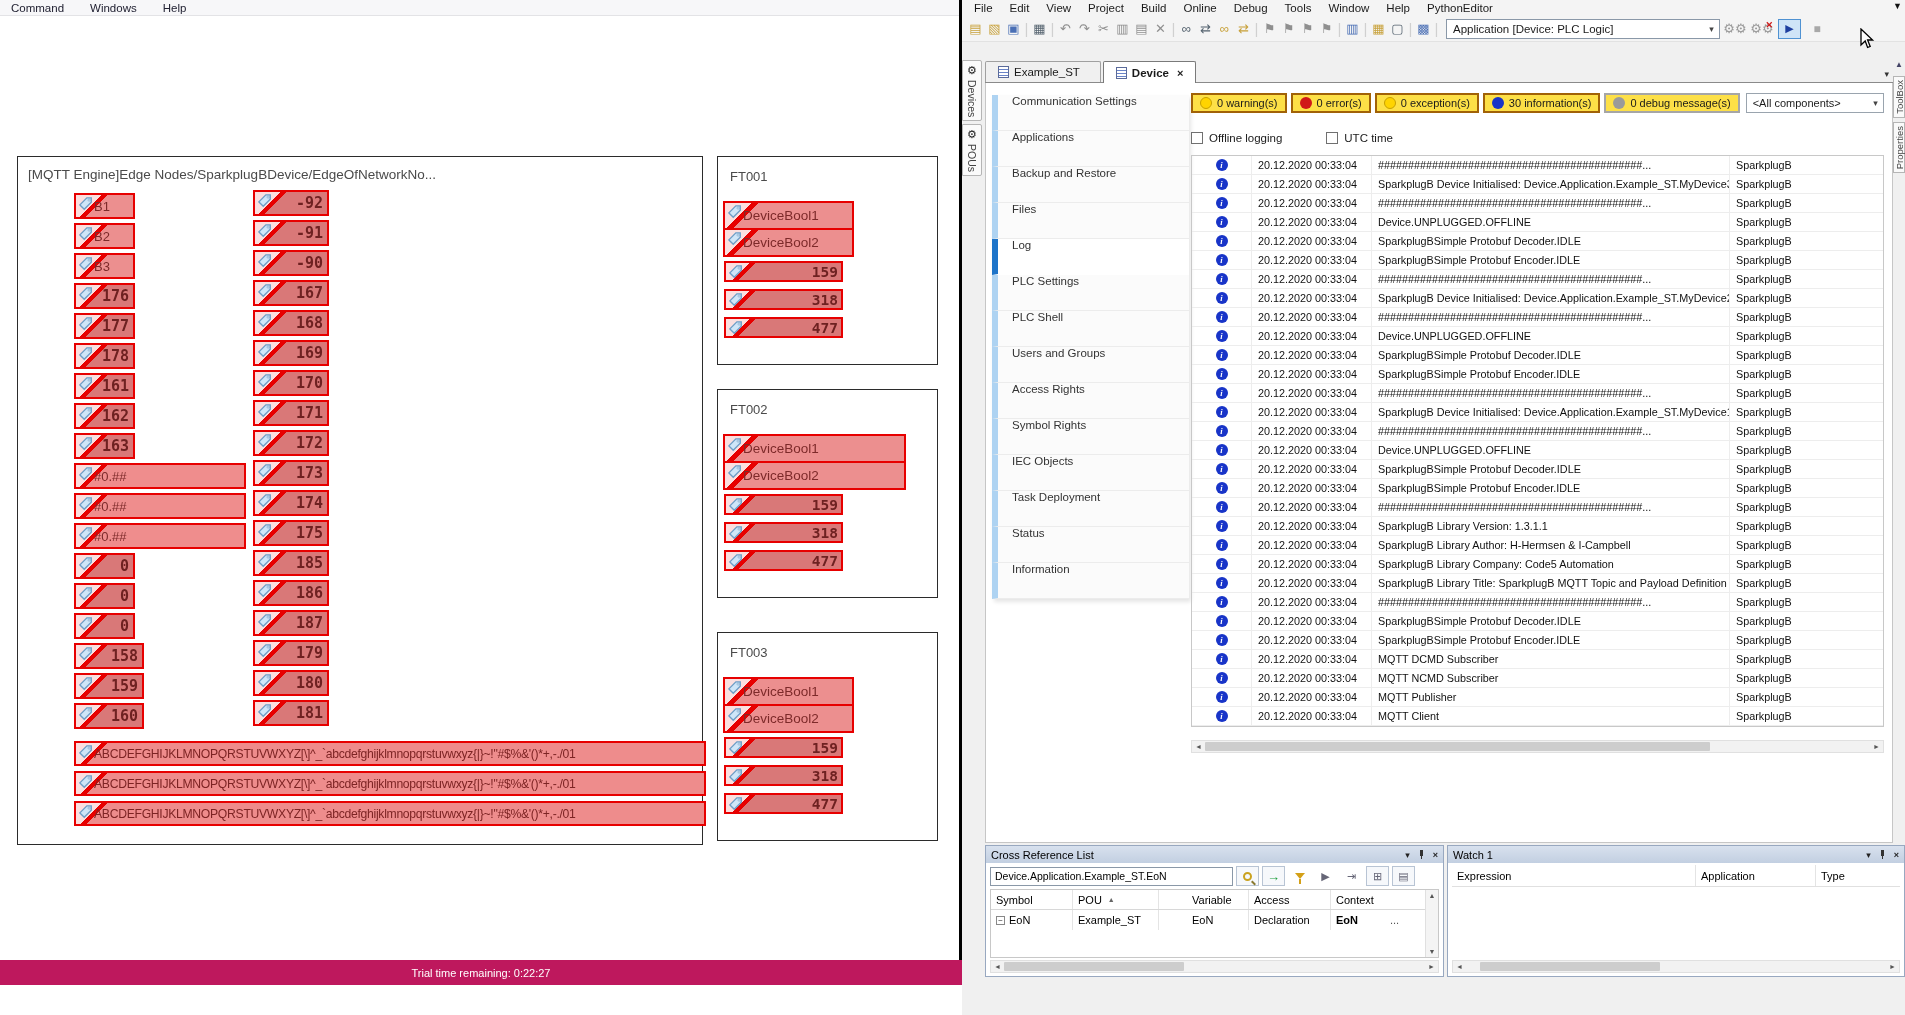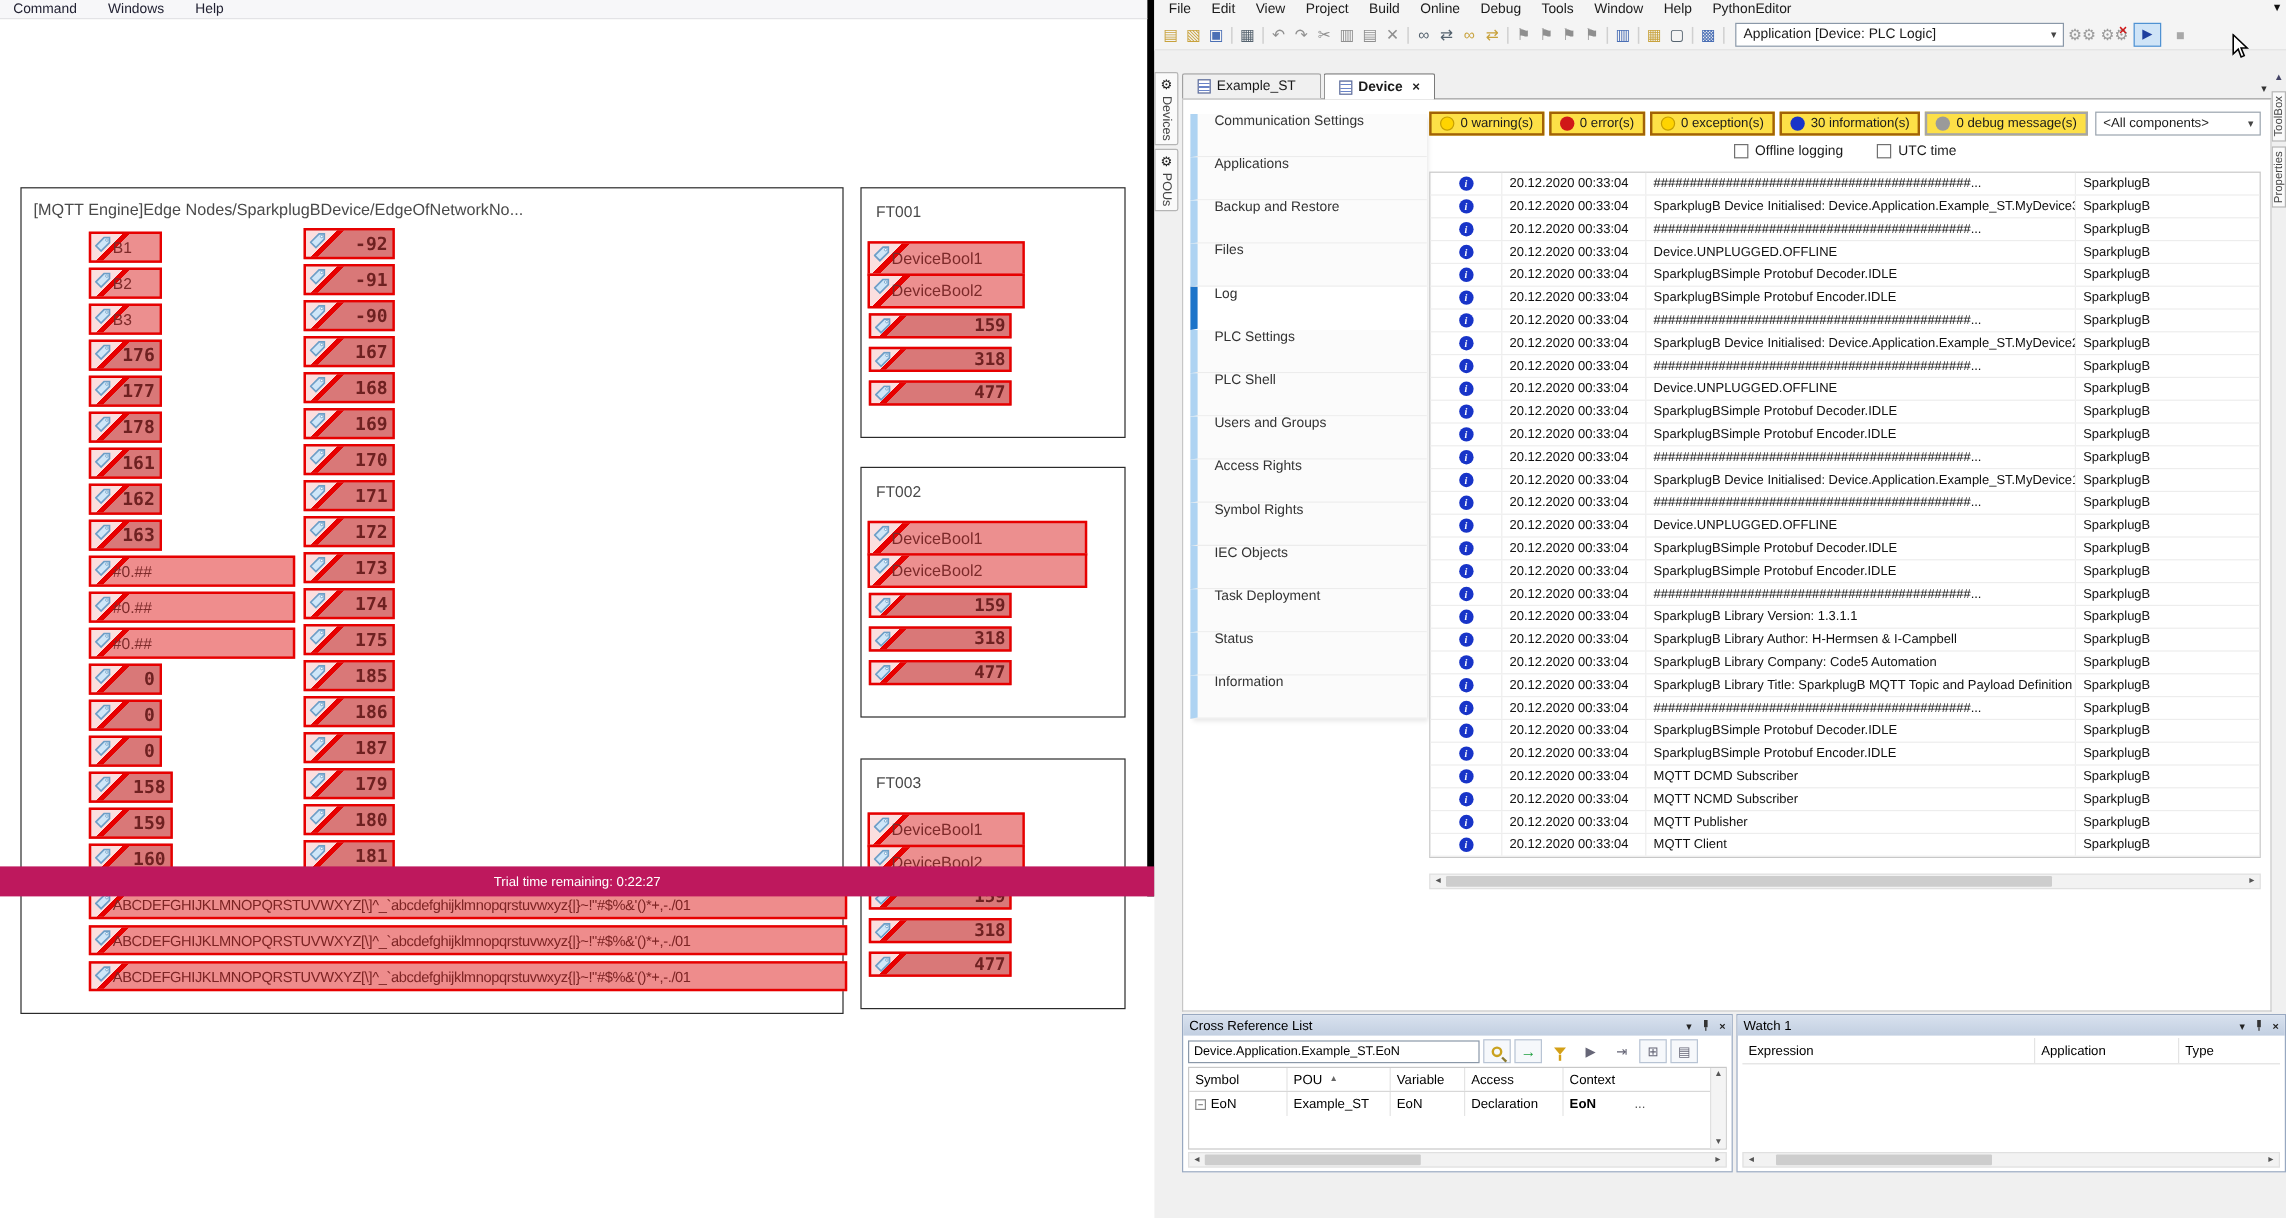--- a/index.html
+++ b/index.html
@@ -1,21 +1,21 @@
 <!DOCTYPE html>
 <html><head>
 <meta charset="utf-8">
 <style>
   html,body{margin:0;padding:0;background:#dcdcdc;}
   *{box-sizing:border-box;}
   .canvas{position:relative;width:1905px;height:1015px;overflow:hidden;background:#fff;
     font-family:"Liberation Sans",sans-serif;-webkit-font-smoothing:antialiased;}
 
   
-  .left-app{position:absolute;left:0;top:0;width:962px;height:747px;background:#fff;border-right:6px solid #000000;}
+  .left-app{position:absolute;left:0;top:0;width:962px;height:985px;background:#fff;border-right:3px solid #000000;}
   .l-menubar{height:16px;background:#f7f7f9;border-bottom:1px solid #e3e3e6;display:flex;align-items:center;
     gap:26px;padding-left:11px;font-size:11.5px;color:#222233;}
   .l-menu-item{cursor:default;}
   .main-panel{position:absolute;left:17px;top:156px;width:686px;height:689px;border:1px solid #2b2b2b;background:#fff;}
   .panel-title{position:absolute;left:10px;top:10px;font-size:13.5px;color:#4a4a4a;white-space:nowrap;}
   .tagcol{position:absolute;display:flex;flex-direction:column;gap:4px;align-items:flex-start;}
   .tagcol.c1{left:56px;top:36px;}
   .tagcol.c2{left:235px;top:33px;}
   .longrows{position:absolute;left:56px;top:584px;display:flex;flex-direction:column;gap:5px;}
 
@@ -98,21 +98,21 @@
   .filter-btn.plain{border-color:#a6a6a6;}
   .sev{width:12px;height:12px;border-radius:50%;display:flex;align-items:center;justify-content:center;
     font-size:8.5px;font-weight:bold;flex:0 0 auto;}
   .sev.warning{background:#ffd400;color:#222;border:1px solid #c8a000;}
   .sev.error{background:#d01818;color:#fff;}
   .sev.exception{background:#ffd400;color:#d01818;border:1px solid #c8a000;}
   .sev.info{background:#1834c8;color:#fff;font-style:italic;font-family:"Liberation Serif",serif;}
   .sev.debug{background:#9a9a9a;color:#fff;}
   .comp-combo{margin-left:2px;flex:1;height:20px;background:#fff;border:1px solid #9aa4ae;display:flex;align-items:center;padding-left:6px;font-size:11px;}
   .comp-combo .dd{margin-left:auto;width:15px;text-align:center;font-size:9px;color:#444;}
-  .check-row{display:flex;gap:28px;margin-top:7px;align-items:center;font-size:11.5px;justify-content:center;}
+  .check-row{display:flex;gap:44px;margin-top:19px;align-items:center;font-size:11.5px;}
   .checkbox{display:flex;align-items:center;gap:6px;}
   .cb-box{width:12px;height:12px;border:1px solid #707070;background:#fff;}
   .log-table{margin-top:11px;border:1px solid #c8c8c8;}
   .log-head{display:flex;height:26px;align-items:center;border-bottom:1px solid #c0c0c0;font-size:11.5px;}
   .log-head > div{padding-left:6px;border-right:1px solid #e0e0e0;height:100%;display:flex;align-items:center;}
   .lc-sev{width:60px;}
   .lc-ts{width:120px;}
   .lc-desc{width:358px;}
   .lc-comp{flex:1;border-right:none !important;}
   .log-row{display:flex;height:19px;align-items:center;border-bottom:1px solid #ededed;font-size:10.8px;color:#111;}
@@ -138,21 +138,21 @@
   .xbtn.flat{border-color:transparent;background:transparent;}
   .mag{position:relative;width:9px;height:9px;border:2px solid #caa21f;border-radius:50%;}
   .mag::after{content:"";position:absolute;width:5px;height:2px;background:#8a7a30;transform:rotate(45deg);left:6px;top:8px;}
   .go-arrow{color:#1f9f3f;font-weight:bold;font-size:13px;}
   .funnel{width:0;height:0;border-left:5px solid transparent;border-right:5px solid transparent;border-top:6px solid #d4a017;position:relative;}
   .funnel::after{content:"";position:absolute;left:-1px;top:0;width:2px;height:5px;background:#d4a017;}
   .xref-table{flex:1;margin:0 4px;border:1px solid #c8c8c8;display:flex;flex-direction:column;position:relative;}
   .xrow{display:flex;font-size:11px;height:20px;align-items:center;}
   .xrow.head{border-bottom:1px solid #d8d8d8;}
   .xrow > div{padding-left:5px;border-right:1px solid #e4e4e4;height:100%;display:flex;align-items:center;gap:4px;}
-  .xc1{width:82px;}.xc2{width:86px;}.xc3{width:62px;}.xc4{width:82px;}.xc6{flex:1;border-right:none !important;}
+  .xc1{width:82px;}.xc2{width:86px;}.xc3{width:62px;margin-left:28px;}.xc4{width:82px;}.xc6{flex:1;border-right:none !important;}
   .sort-caret{font-size:7px;color:#666;margin-left:2px;}
   .minusbox{width:9px;height:9px;border:1px solid #888;font-size:8px;line-height:7px;text-align:center;color:#333;background:#fff;flex:0 0 auto;}
   .bold{font-weight:bold;}
   .xvscroll{position:absolute;right:0;top:0;bottom:0;width:13px;border-left:1px solid #e0e0e0;background:#f4f4f4;
     display:flex;flex-direction:column;justify-content:space-between;align-items:center;padding:2px 0;font-size:7px;color:#555;}
   .panel .hscroll{margin:2px 4px 3px 4px;}
   .watch-head{display:flex;font-size:11px;height:22px;align-items:center;border-bottom:1px solid #e0e0e0;margin:2px 4px 0 4px;}
   .watch-head > div{padding-left:5px;border-right:1px solid #e4e4e4;height:100%;display:flex;align-items:center;}
   .wc1{width:244px;}.wc2{width:120px;}.wc3{flex:1;border-right:none !important;}
   .watch-body{flex:1;}

